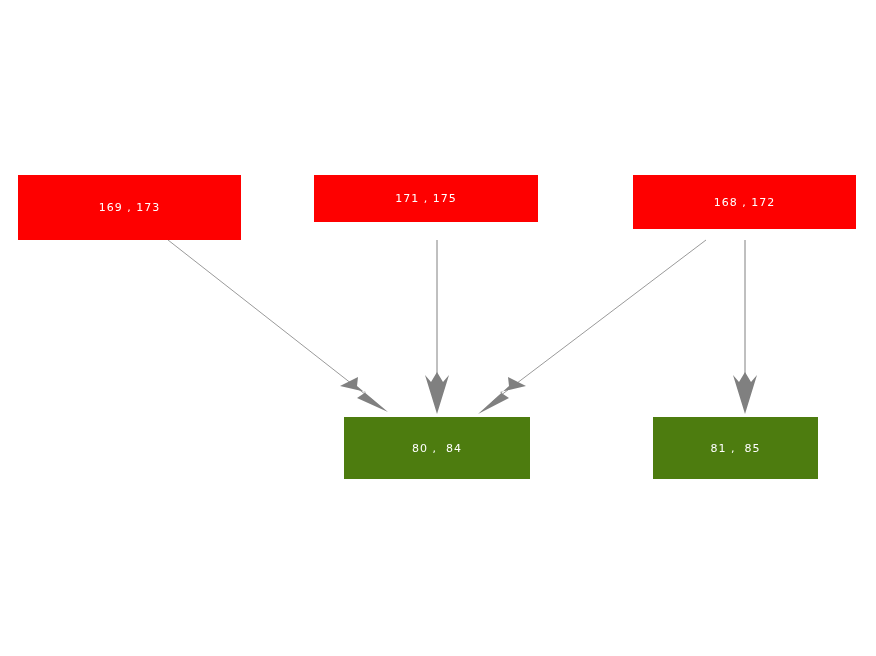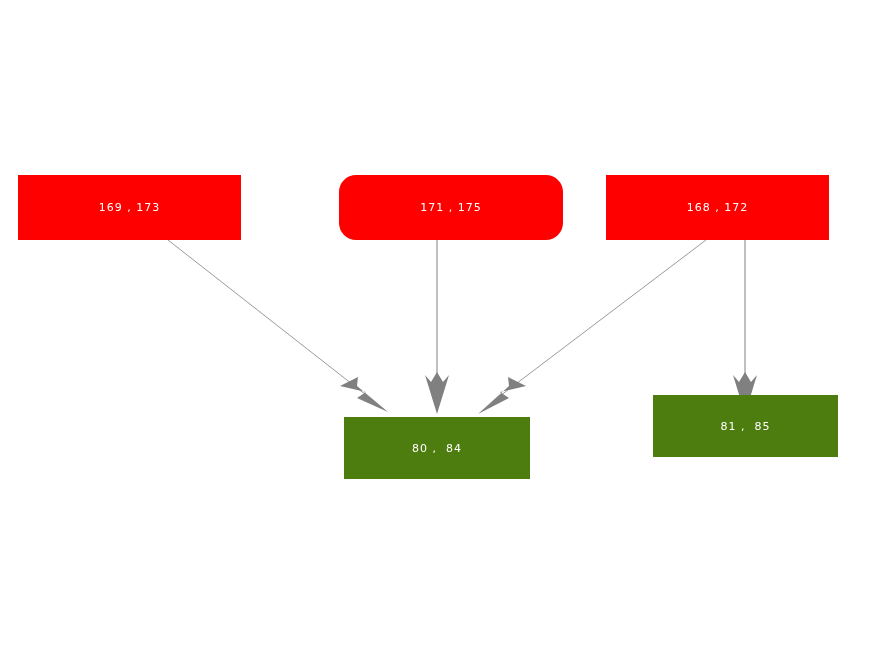--- a/index.html
+++ b/index.html
@@ -73,29 +73,29 @@
     <g>
       <line x1="745" y1="240" x2="745" y2="392" stroke="#808080" stroke-width="1"></line>
       <polygon fill="#808080" points="745,414 733,375 739,382 745,372 751,382 757,375"></polygon>
     </g>
   </svg>
 
   <div class="node source" style="left:18px; top:175px; width:223px; height:65px;">
     <span class="node-label">169 , 173</span>
   </div>
 
-  <div class="node source" style="left:339px; top:175px; width:224px; height:65px;border-radius:17px;">
+  <div class="node source" style="left:314px; top:175px; width:224px; height:47px;">
     <span class="node-label">171 , 175</span>
   </div>
 
-  <div class="node source" style="left:606px; top:175px; width:223px; height:65px;">
+  <div class="node source" style="left:633px; top:175px; width:223px; height:54px;">
     <span class="node-label">168 , 172</span>
   </div>
 
   <div class="node target" style="left:344px; top:417px; width:186px; height:62px;">
     <span class="node-label">80 ,  84</span>
   </div>
 
-  <div class="node target" style="left:653px; top:395px; width:185px; height:62px;text-align:right;">
+  <div class="node target" style="left:653px; top:417px; width:165px; height:62px;text-align:right;">
     <span class="node-label">81 ,  85</span>
   </div>
 
 </div>
 
 </body></html>

